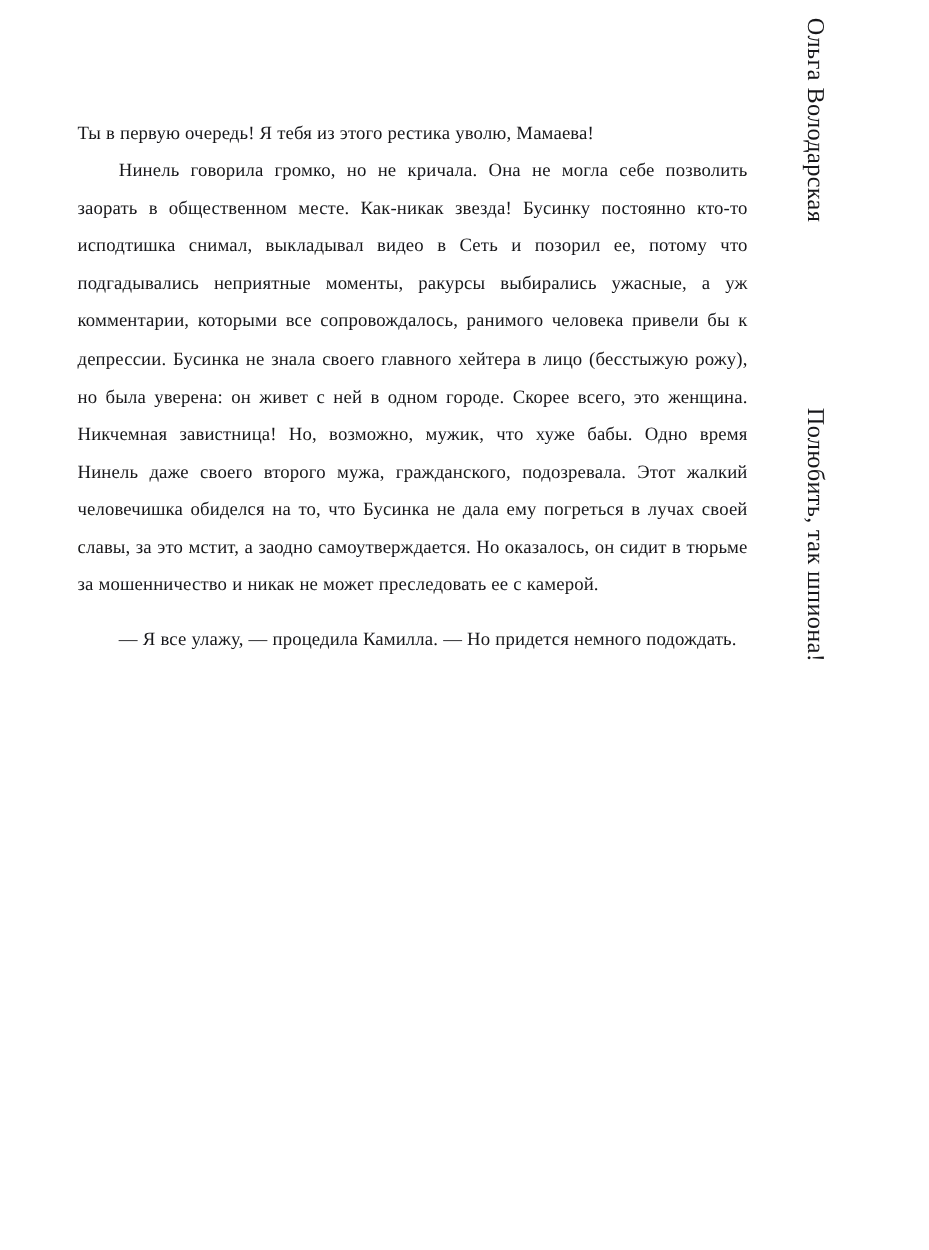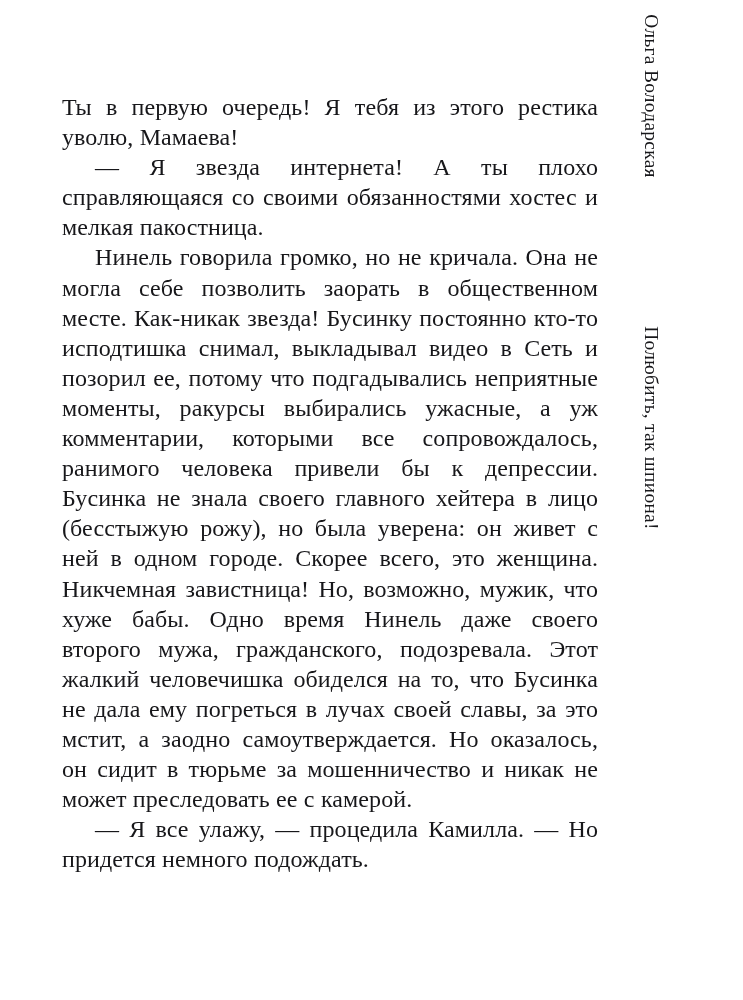--- a/index.html
+++ b/index.html
@@ -18,36 +18,36 @@
   }
 
   
   #text-column {
     position: absolute;
     left: 62px;
     top: 92px;
     width: 536px;
     text-align: justify;
     text-justify: inter-word;
-    font-size: 24px;
+    font-size: 15px;
     line-height: 30.1px;
     letter-spacing: 0.1px;
     word-spacing: 0.2px;
     -webkit-font-smoothing: antialiased;
   }
   #text-column p {
     margin: 0;
     text-indent: 33px;
     hyphens: manual;
   }
   #text-column p.no-indent {
     text-indent: 0;
   }
   
-  #text-column p:last-child { text-align-last: left; }
+  #text-column p:last-child { text-align-last: left; margin-top: 14px; }
 
   
   .margin-rail {
     position: absolute;
     left: 612px;
     top: 0;
     width: 80px;
     height: 1000px;
   }
   .vtext {
@@ -74,21 +74,20 @@
     margin-left: 9px;
   }
 </style>
 </head>
 <body>
 
 <div id="page">
 
   <div id="text-column">
     <p class="no-indent">Ты в первую очередь! Я тебя из этого рестика уволю, Мамаева!</p>
-    <p>— Я звезда интернета! А ты плохо справляющаяся со своими обязанностями хостес и мелкая пакостница.</p>
     <p>Нинель говорила громко, но не кричала. Она не могла себе позволить заорать в общественном месте. Как-никак звезда! Бусинку постоянно кто-то исподтишка снимал, выкладывал видео в Сеть и позорил ее, потому что подгадывались неприятные моменты, ракурсы выбирались ужасные, а уж комментарии, которыми все сопровождалось, ранимого человека привели бы к депрессии. Бусинка не знала своего главного хейтера в лицо (бесстыжую рожу), но была уверена: он живет с ней в одном городе. Скорее всего, это женщина. Никчемная завистница! Но, возможно, мужик, что хуже бабы. Одно время Нинель даже своего второго мужа, гражданского, подозревала. Этот жалкий человечишка обиделся на то, что Бусинка не дала ему погреться в лучах своей славы, за это мстит, а заодно самоутверждается. Но оказалось, он сидит в тюрьме за мошенничество и никак не может преследовать ее с камерой.</p>
     <p>— Я все улажу, — процедила Камилла. — Но придется немного подождать.</p>
   </div>
 
   <div class="margin-rail">
     <div class="vtext" id="running-author">Ольга Володарская</div>
 
     <div class="vtext" id="running-title">Полюбить, так шпиона!</div>
   </div>
 

